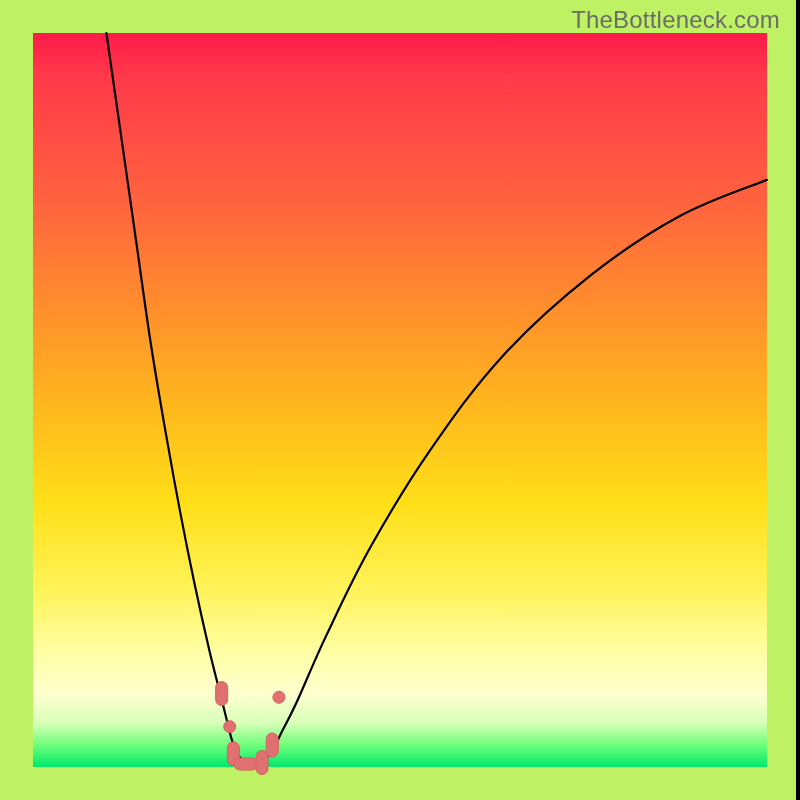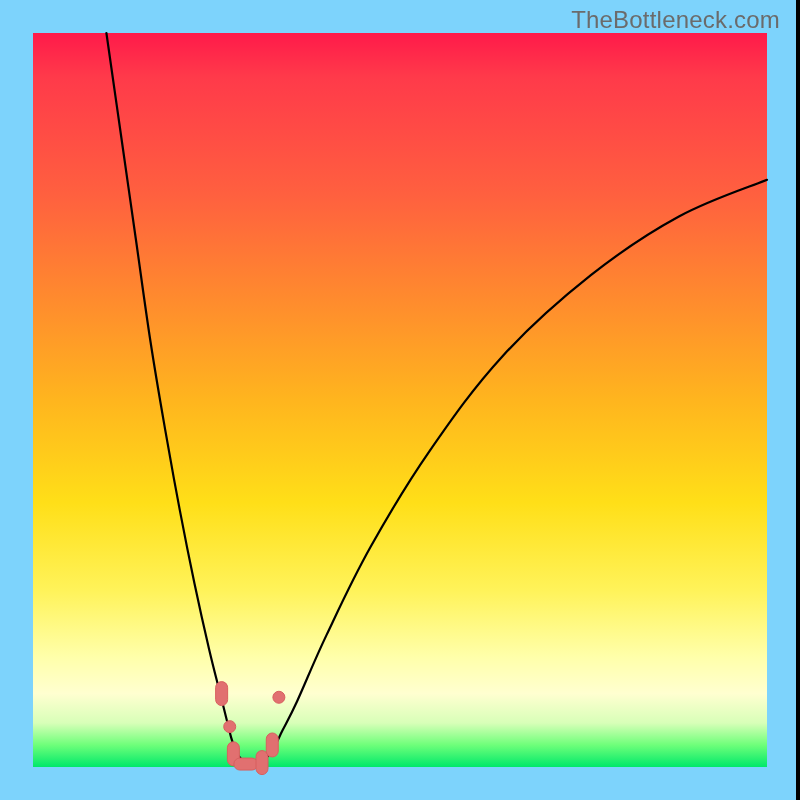--- a/index.html
+++ b/index.html
@@ -10,21 +10,21 @@
     background: #000;
     overflow: hidden;
     font-family: Arial, Helvetica, sans-serif;
   }
   .frame {
     position: absolute;
     left: 0;
     top: 0;
     width: 796px;
     height: 800px;
-    background: #7dd3fc;
+    background: #bef264;
   }
   .plot {
     position: absolute;
     left: 33px;
     top: 33px;
     width: 734px;
     height: 734px;
     
     background: linear-gradient(
       to bottom,

